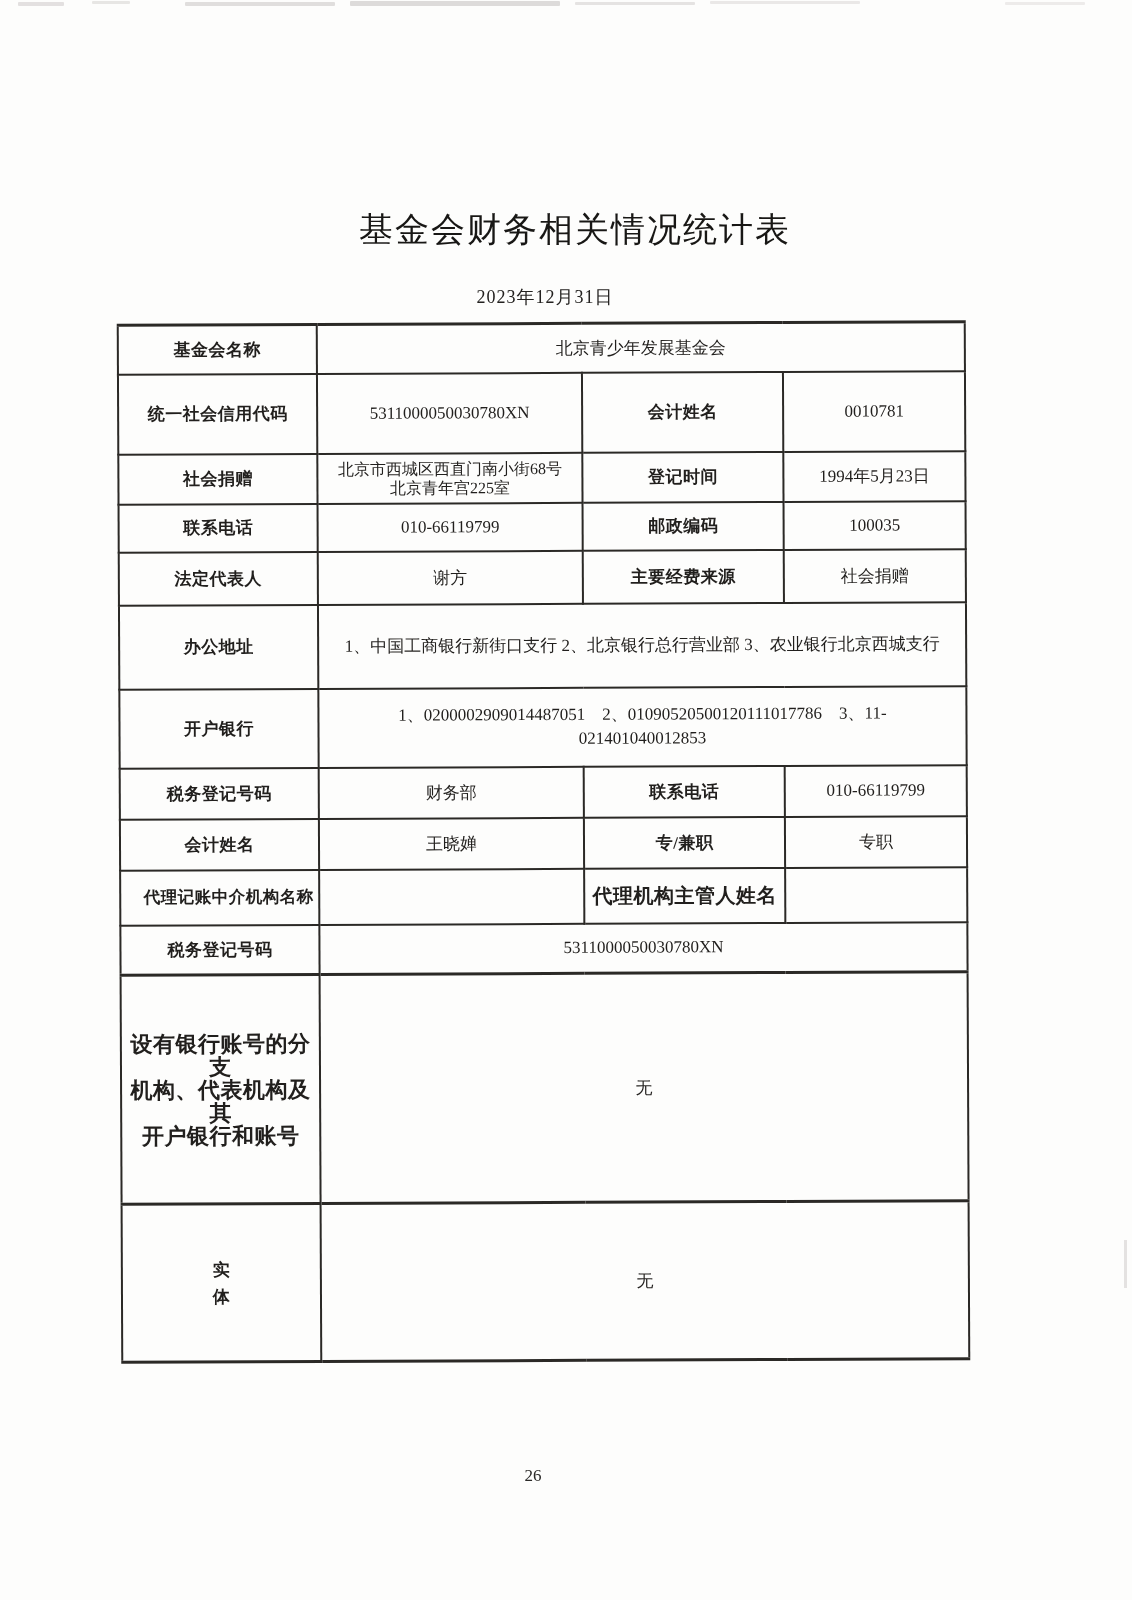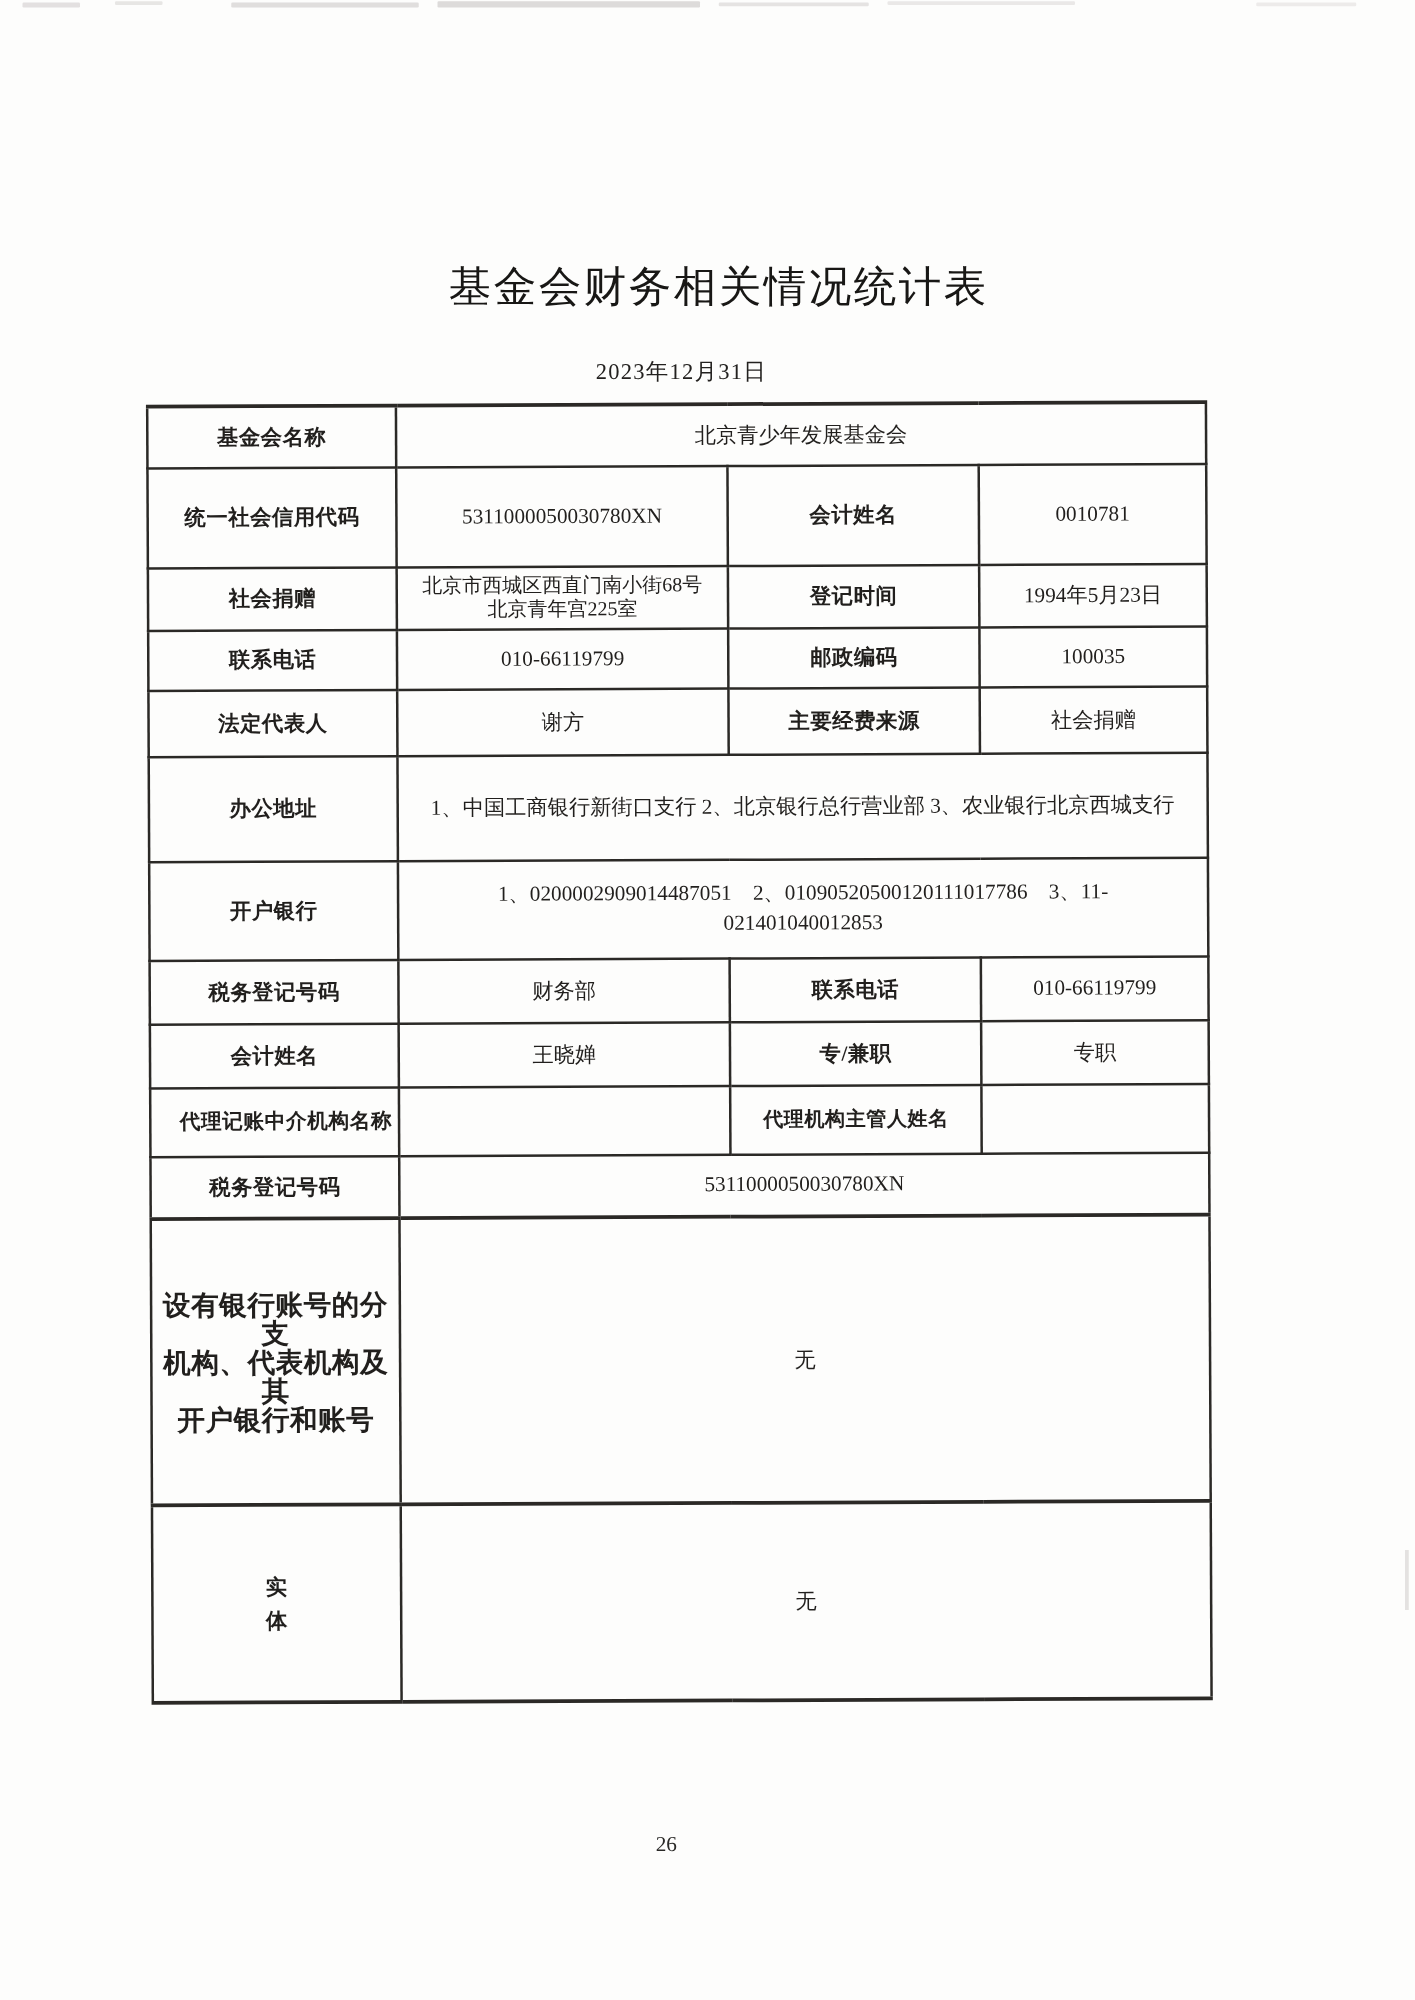--- a/index.html
+++ b/index.html
@@ -128,21 +128,21 @@
   </tr>
   <tr style="height:51px">
     <td class="lbl">会计姓名</td>
     <td>王晓婵</td>
     <td class="lbl">专/兼职</td>
     <td>专职</td>
   </tr>
   <tr style="height:55px">
     <td class="lbl" style="padding-left:20px;padding-right:2px;font-size:16.5px;">代理记账中介机构名称</td>
     <td></td>
-    <td class="lbl" style="padding-left:2px;padding-right:2px;font-size:16px;">代理机构主管人姓名</td>
+    <td class="lbl" style="padding-left:2px;padding-right:2px;font-size:20px;">代理机构主管人姓名</td>
     <td></td>
   </tr>
   <tr style="height:50px">
     <td class="lbl">税务登记号码</td>
     <td colspan="3">5311000050030780XN</td>
   </tr>
   <tr class="thick-top" style="height:229px">
     <td class="lbl lbl3">
       <div>设有银行账号的分支</div>
       <div>机构、代表机构及其</div>

